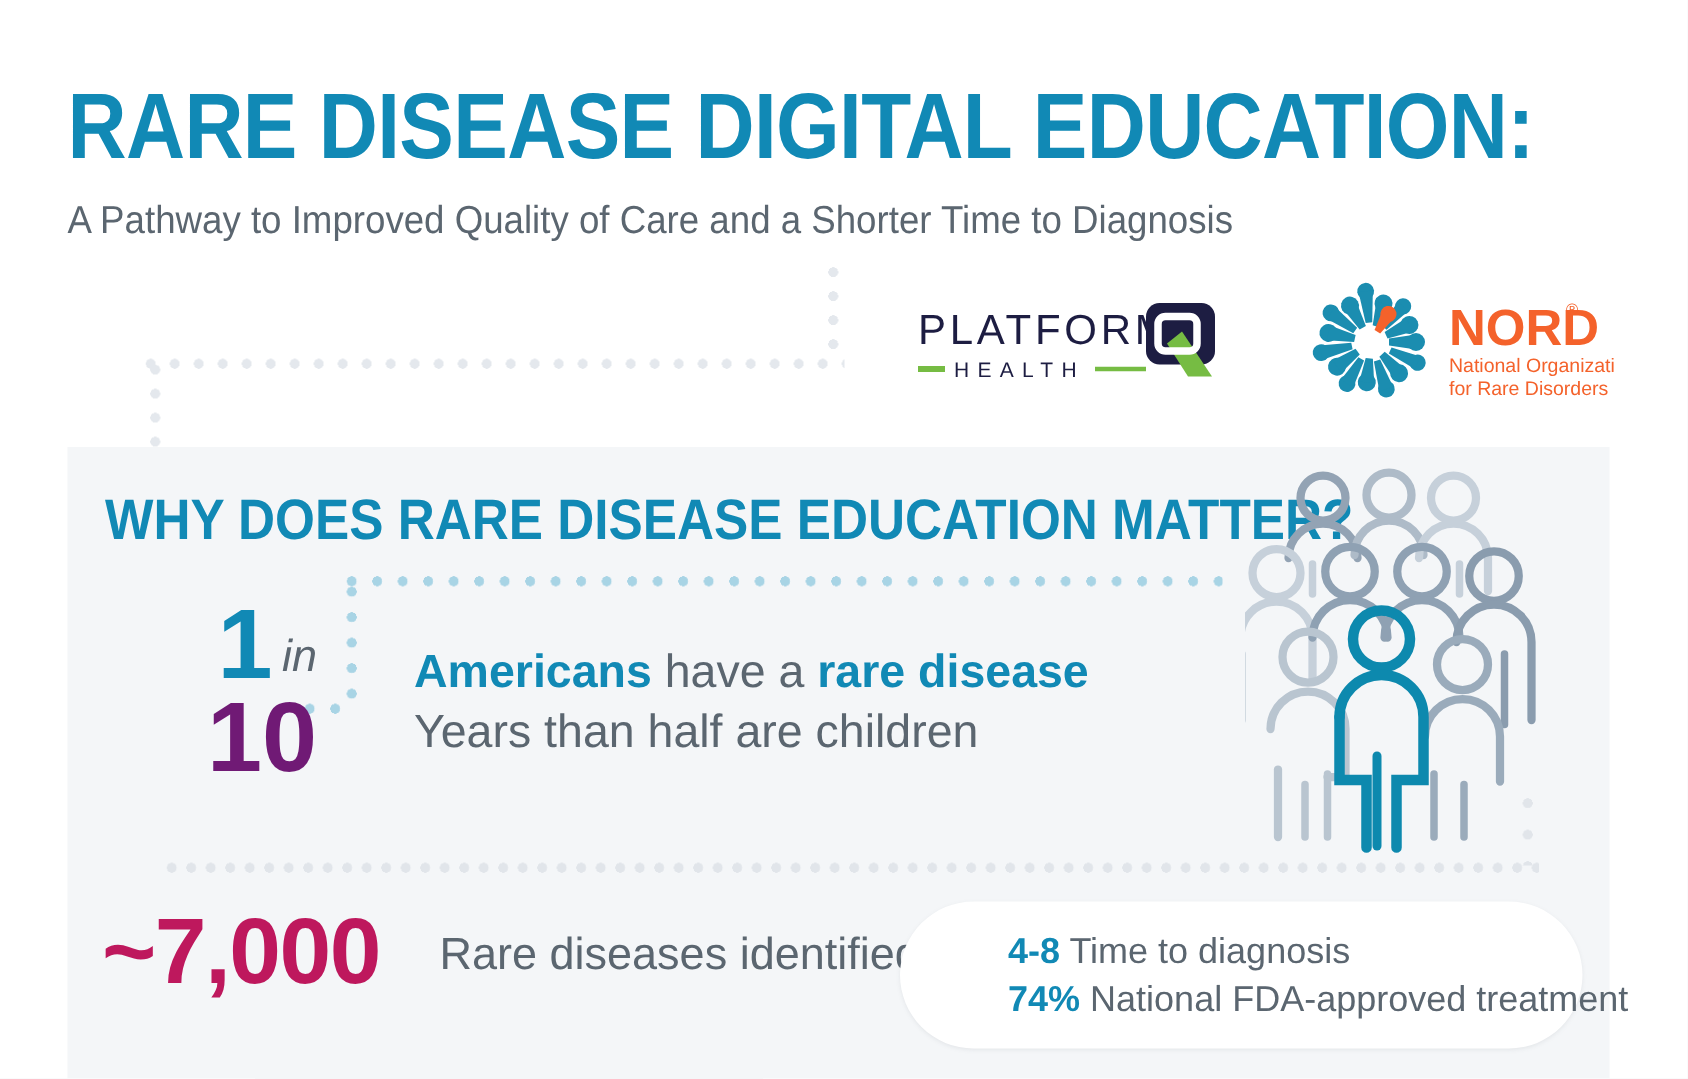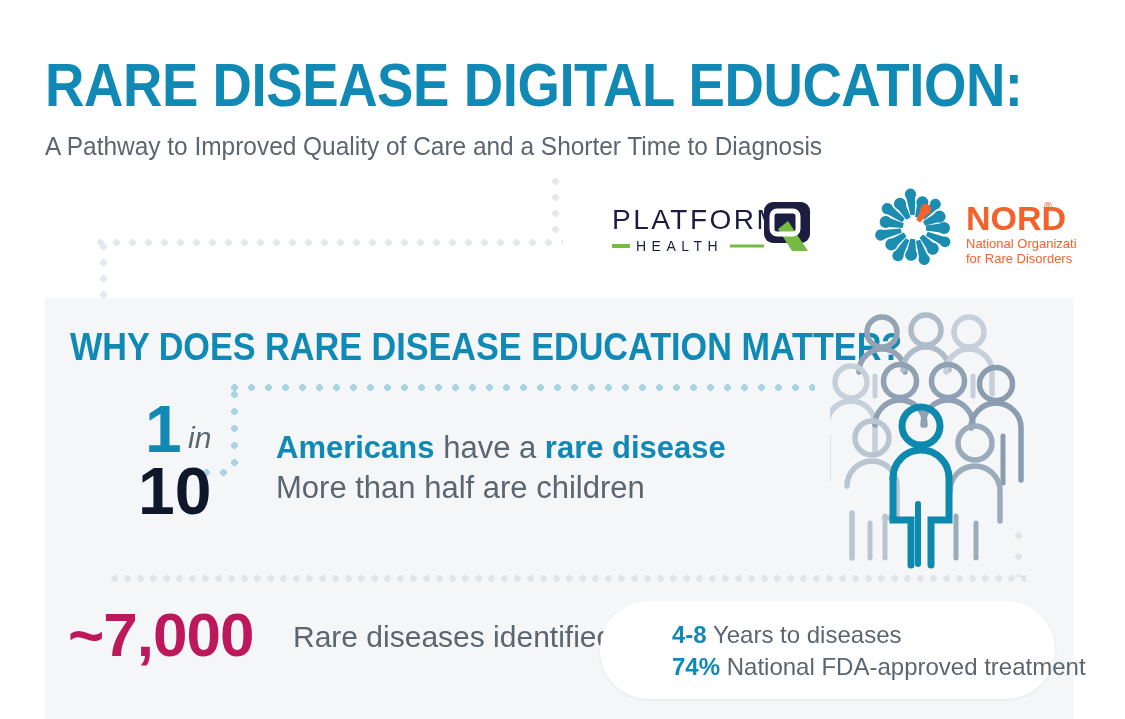--- a/index.html
+++ b/index.html
@@ -94,21 +94,21 @@
   #frac-one{
     position:absolute; left:45px; top:0px;
     font-size:66px; font-weight:700; color:#1189b5; line-height:66px;
   }
   #frac-in{
     position:absolute; left:88px; top:27px;
     font-size:30px; font-weight:400; color:#5b6670; line-height:30px;font-style:italic;
   }
   #frac-ten{
     position:absolute; left:38px; top:62px;
-    font-size:66px; font-weight:700; color:#0f172a; line-height:66px;
+    font-size:66px; font-weight:700; color:#701a75; line-height:66px;
   }
 
   #stat-line-1{
     position:absolute; left:231px; top:116px;
     font-size:31px; line-height:40px; color:#5b6670; white-space:nowrap;margin-top:14px;
   }
   #stat-line-2{
     position:absolute; left:231px; top:170px;
     font-size:31px; line-height:40px; color:#5b6670; font-weight:400; white-space:nowrap;
   }
@@ -261,21 +261,21 @@
   <div id="fraction">
     <span id="frac-one">1</span>
     <span id="frac-in">in</span>
     <span id="frac-ten">10</span>
   </div>
 
   <div id="stat-line-1">
     <span class="hl">Americans</span><span> have a </span><span class="hl">rare disease</span>
   </div>
 
-  <div id="stat-line-2">More than half are children</div>
+  <div id="stat-line-2">Years than half are children</div>
 
   <div id="people-graphic">
     <svg viewBox="0 0 210 262" width="210" height="262" aria-hidden="true">
       <g fill="none" stroke-width="5.5" stroke-linecap="round">
 
         <g stroke="#93a3b4">
           <circle cx="52" cy="24" r="15"></circle>
           <path d="M29 64 a23 23 0 0 1 46 0"></path>
         </g>
         <g stroke="#aebbc8">
@@ -334,19 +334,19 @@
   </div>
 
   <div class="dotline h" id="divider-dots"></div>
   <div class="dotline v" id="people-dots-v"></div>
 
   <div id="big-number">~7,000</div>
   <div id="big-number-label">Rare diseases identified</div>
 
   <div id="pill">
     <div id="pill-row-1">
-      <span class="hl">4-8</span><span> Years to diseases</span>
+      <span class="hl">4-8</span><span> Time to diagnosis</span>
     </div>
     <div id="pill-row-2">
       <span class="hl">74%</span><span> National FDA-approved treatment</span>
     </div>
   </div>
 </div>
 
 </body></html>

